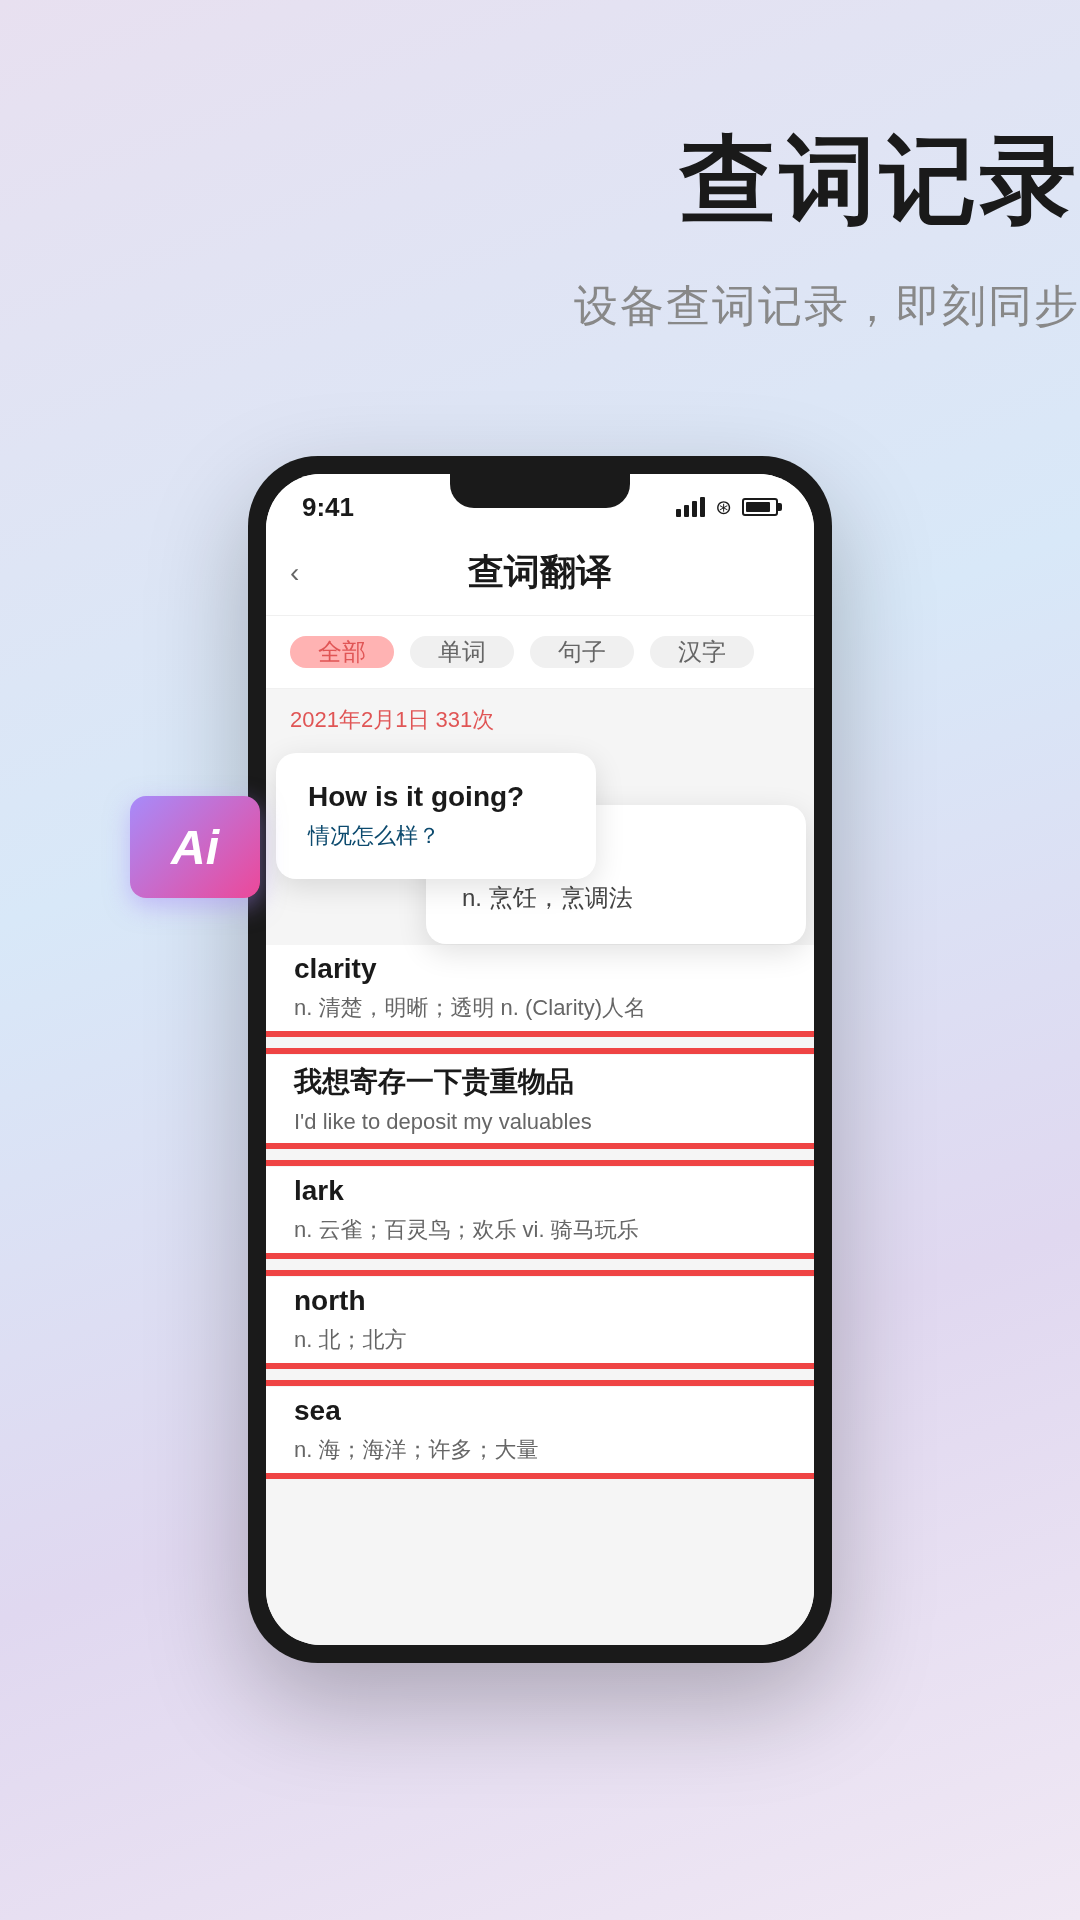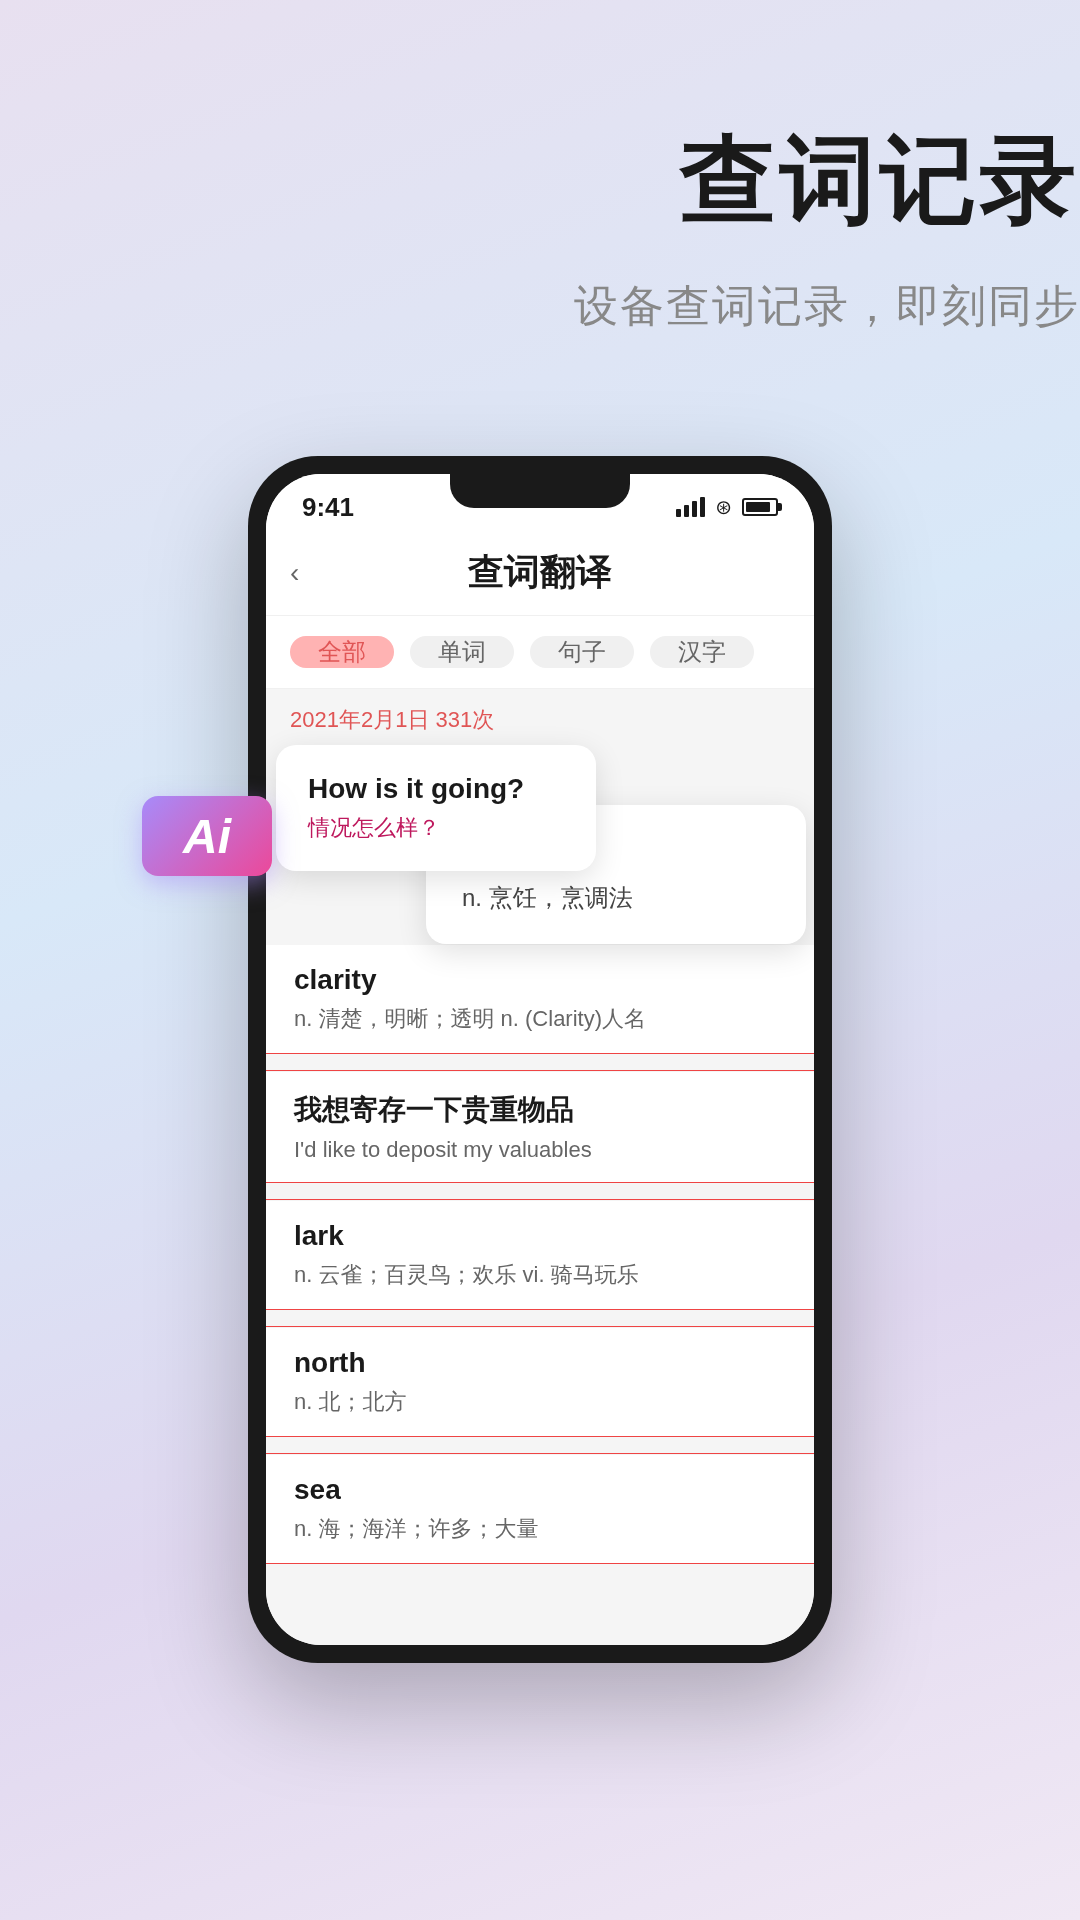--- a/index.html
+++ b/index.html
@@ -204,40 +204,40 @@
     
     .content-area {
       background: #f5f5f5;
       position: relative;
       min-height: 900px;
     }
 
     
     .floating-card-sentence {
       position: absolute;
-      top: 0px;
+      top: 8px;
       left: 10px;
       background: #fff;
       border-radius: 20px;
       padding: 28px 32px;
       box-shadow: 0 8px 30px rgba(0,0,0,0.12);
       width: 320px;
       z-index: 10;
     }
 
     .card-main-text {
       font-size: 28px;
       font-weight: 700;
       color: #1a1a1a;
       margin-bottom: 8px;
     }
 
     .card-sub-text {
       font-size: 22px;
-      color: #be185d;
+      color: #0c4a6e;
     }
 
     
     .floating-card-word {
       position: absolute;
       top: 60px;
       left: 160px;
       background: #fff;
       border-radius: 20px;
       padding: 30px 36px;
@@ -258,23 +258,23 @@
       color: #444;
     }
 
     
     .list-items {
       padding-top: 200px;
     }
 
     .list-item {
       background: #fff;
-      padding: 19px 28px;
+      padding: 8px 28px;
       margin-bottom: 2px;
-      border-bottom: 1px solid #ef4444;
+      border-bottom: 6px solid #ef4444;
     }
 
     .list-item:not(:last-child) {
       margin-bottom: 1px;
     }
 
     .item-word {
       font-size: 28px;
       font-weight: 700;
       color: #1a1a1a;
@@ -311,27 +311,26 @@
       z-index: 20;
     }
 
     .ai-badge {
       background: linear-gradient(135deg, #a78bfa, #ec4899);
       color: white;
       font-size: 48px;
       font-weight: 800;
       font-style: italic;
       width: 130px;
-      height: 80px;
+      height: 102px;
       display: flex;
       align-items: center;
       justify-content: center;
       border-radius: 16px;
       box-shadow: 0 8px 24px rgba(167, 139, 250, 0.5);
-      margin-left: 12px;
     }
   </style>
 </head>
 <body>
 
 <div class="hero-section">
   <h1 class="hero-title">查词记录</h1>
   <p class="hero-subtitle">设备查词记录，即刻同步</p>
 </div>
 

